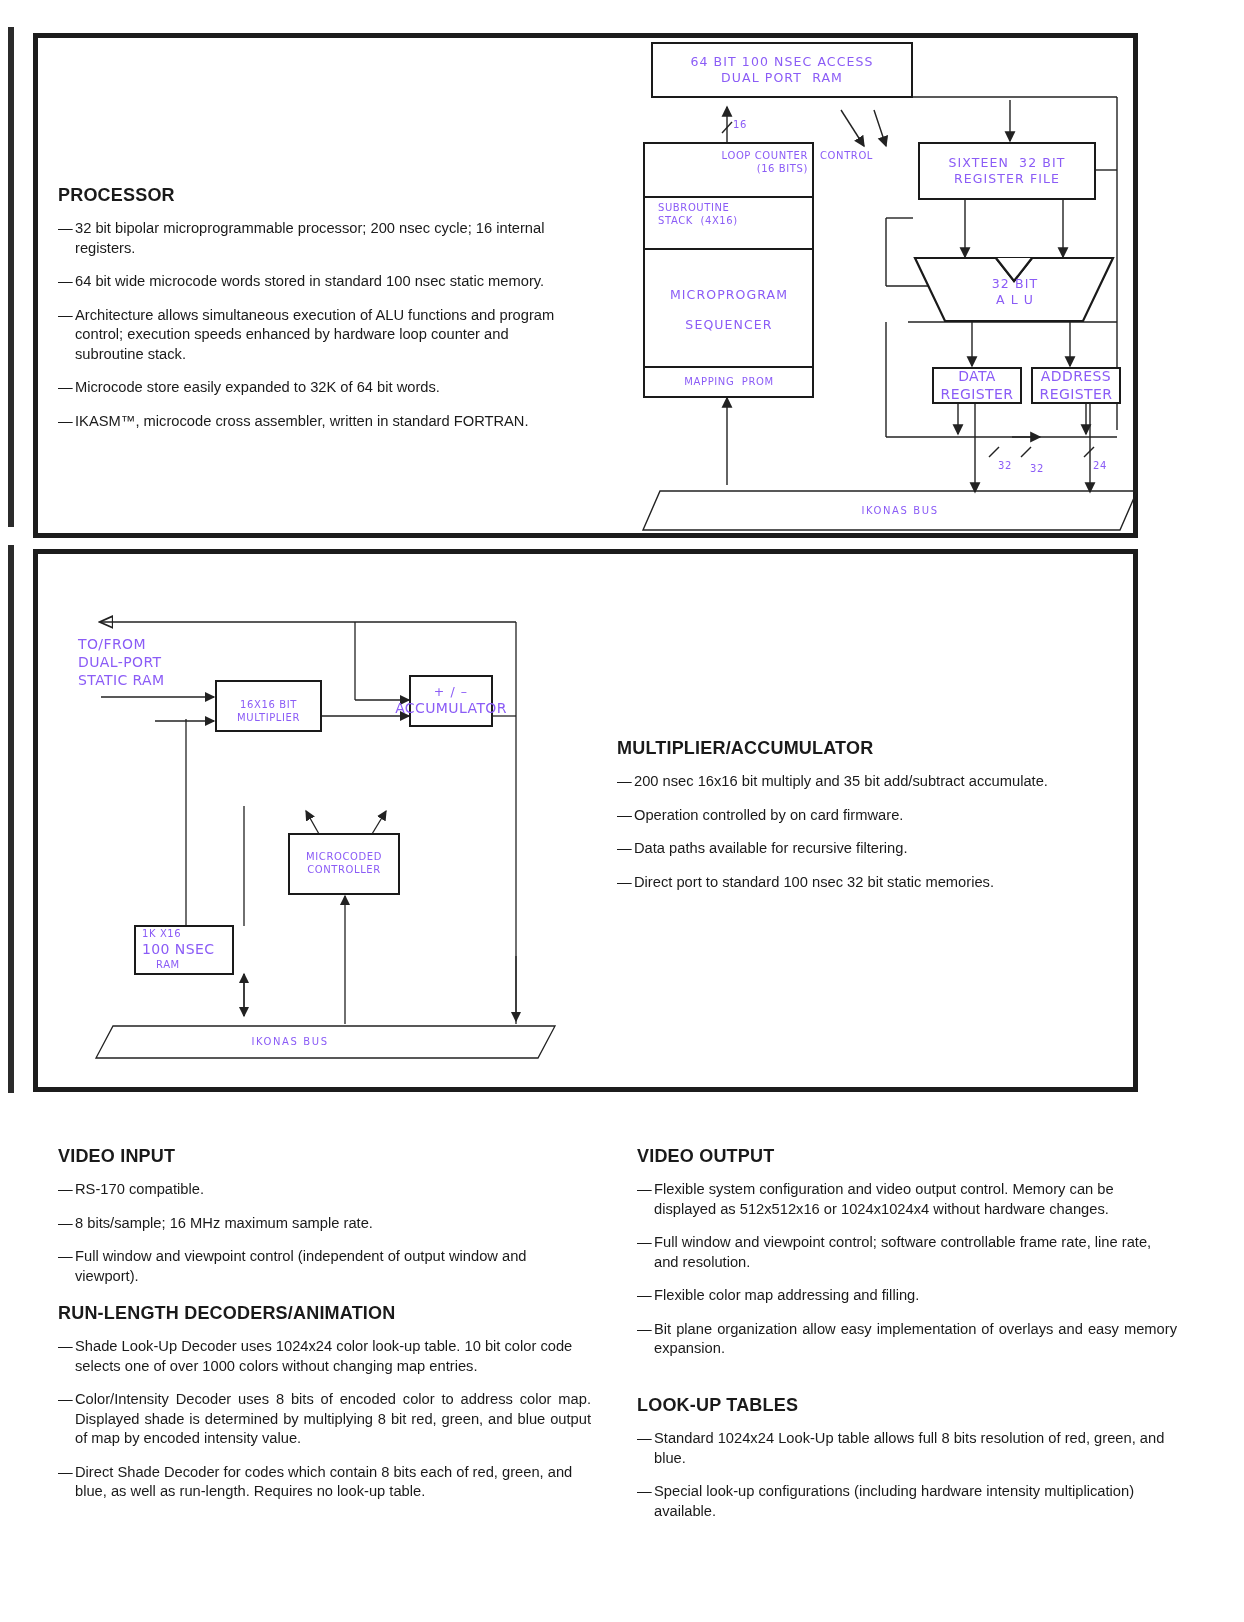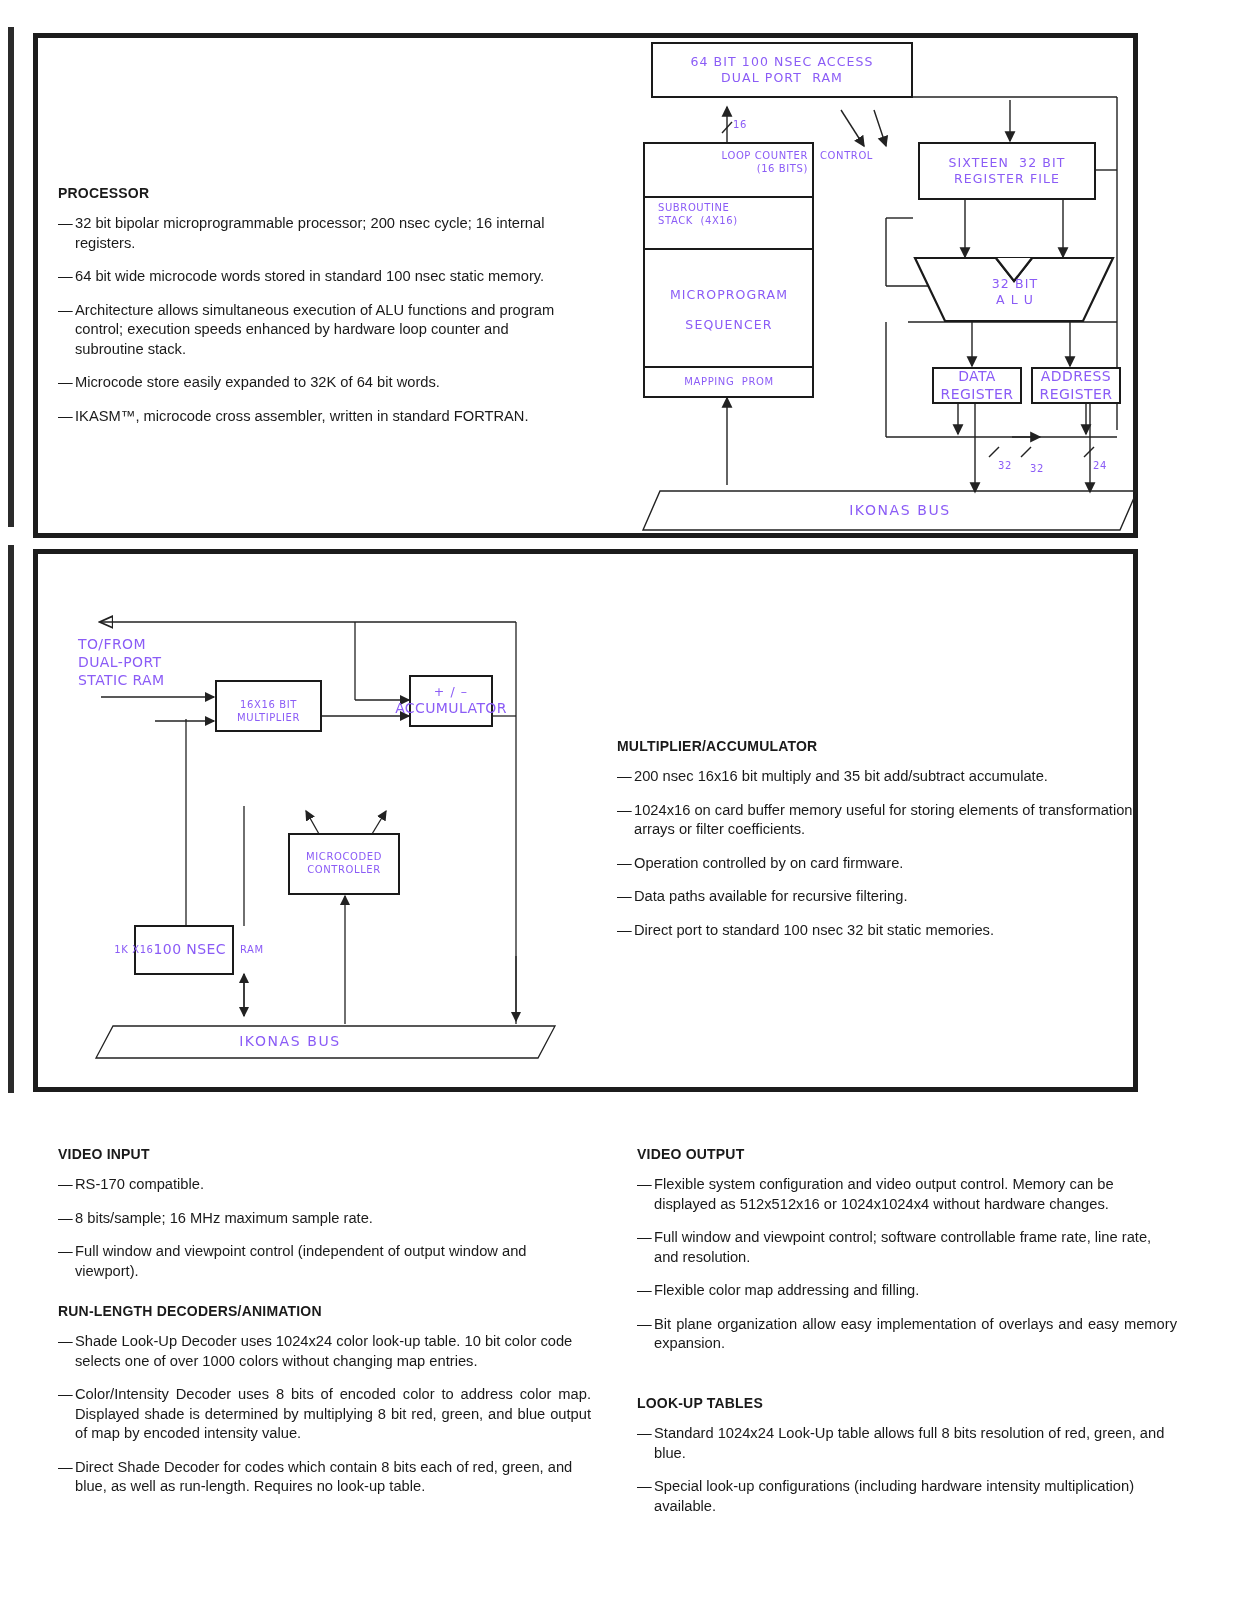--- a/index.html
+++ b/index.html
@@ -28,21 +28,21 @@
     border: 5px solid #1c1c1c;
     box-sizing: border-box;
     background: #fff;
   }
   #panel-processor { left: 33px;  top: 33px;   width: 1105px; height: 505px; }
   #panel-mac       { left: 33px;  top: 549px;  width: 1105px; height: 543px; }
 
   
   .section-title {
     font-weight: bold;
-    font-size: 14px;
+    font-size: 18px;
     letter-spacing: .2px;
     margin: 0 0 13px 0;
   }
   .bullets { margin: 0; padding: 0; list-style: none; }
   .bullets li {
     font-size: 14.7px;
     line-height: 1.33;
     margin-bottom: 14px;
     padding-left: 17px;
     position: relative;
@@ -70,21 +70,21 @@
   .hand {
     font-family: "DejaVu Sans", sans-serif;
     font-size: 12.5px;
     letter-spacing: 1.1px;
     color: #8b5cf6;
     white-space: pre;
     line-height: 1.28;
   }
   .hand.sm { font-size: 10px; letter-spacing: .6px; }
   .hand.xs { font-size: 14px; letter-spacing: .4px; }
-  .hand.lg { font-size: 14px; letter-spacing: 1.6px; }
+  .hand.lg { font-size: 10px; letter-spacing: 1.6px; }
 
   .dbox {
     position: absolute;
     border: 2.2px solid #1a1a1a;
     box-sizing: border-box;
     background: #fff;
   }
   .dline {
     position: absolute;
     background: #222;
@@ -270,21 +270,21 @@
     <span class="hand lg">IKONAS BUS</span>
   </div>
 </div>
 
 <div class="panel" id="panel-mac"></div>
 
 <div id="text-mac">
   <h2 class="section-title">MULTIPLIER/ACCUMULATOR</h2>
   <ul class="bullets">
     <li><span class="dash">—</span><span>200 nsec 16x16 bit multiply and 35 bit add/subtract accumulate.</span></li>
-    <li><span class="dash">—</span><span>1024x16 on card buffer memory useful for storing elements of transformation arrays or filter coefficients.</span></li>
+    <li><span class="dash">—</span></li>
     <li><span class="dash">—</span><span>Operation controlled by on card firmware.</span></li>
     <li><span class="dash">—</span><span>Data paths available for recursive filtering.</span></li>
     <li><span class="dash">—</span><span>Direct port to standard 100 nsec 32 bit static memories.</span></li>
   </ul>
 </div>
 
 <div class="dgm" style="left:0; top:16px; width:1244px; height:1092px;">
 
   <svg class="overlay" width="1244" height="1095">
     <defs>
@@ -351,21 +351,21 @@
     <span class="hand xs">ACCUMULATOR</span>
   </div>
 
   <div class="dbox" style="left:288px; top:817px; width:112px; height:62px;"></div>
   <div class="lbl" style="left:290px; top:819px; width:108px; height:58px; flex-direction:column;">
     <span class="hand sm">MICROCODED</span>
     <span class="hand sm">CONTROLLER</span>
   </div>
 
   <div class="dbox" style="left:134px; top:909px; width:100px; height:50px;"></div>
-  <div class="lbl left" style="left:142px; top:911px; width:94px; height:46px; flex-direction:row; align-items:center; justify-content:center;">
+  <div class="lbl left" style="left:142px; top:911px; width:94px; height:46px; flex-direction:column; align-items:flex-start; justify-content:center;">
     <span class="hand sm">1K X16</span>
     <span class="hand xs">100 NSEC</span>
     <span class="hand sm" style="padding-left:14px;">RAM</span>
   </div>
 
   <div class="lbl" style="left:140px; top:1015px; width:300px; height:22px;">
     <span class="hand lg">IKONAS BUS</span>
   </div>
 </div>
 

